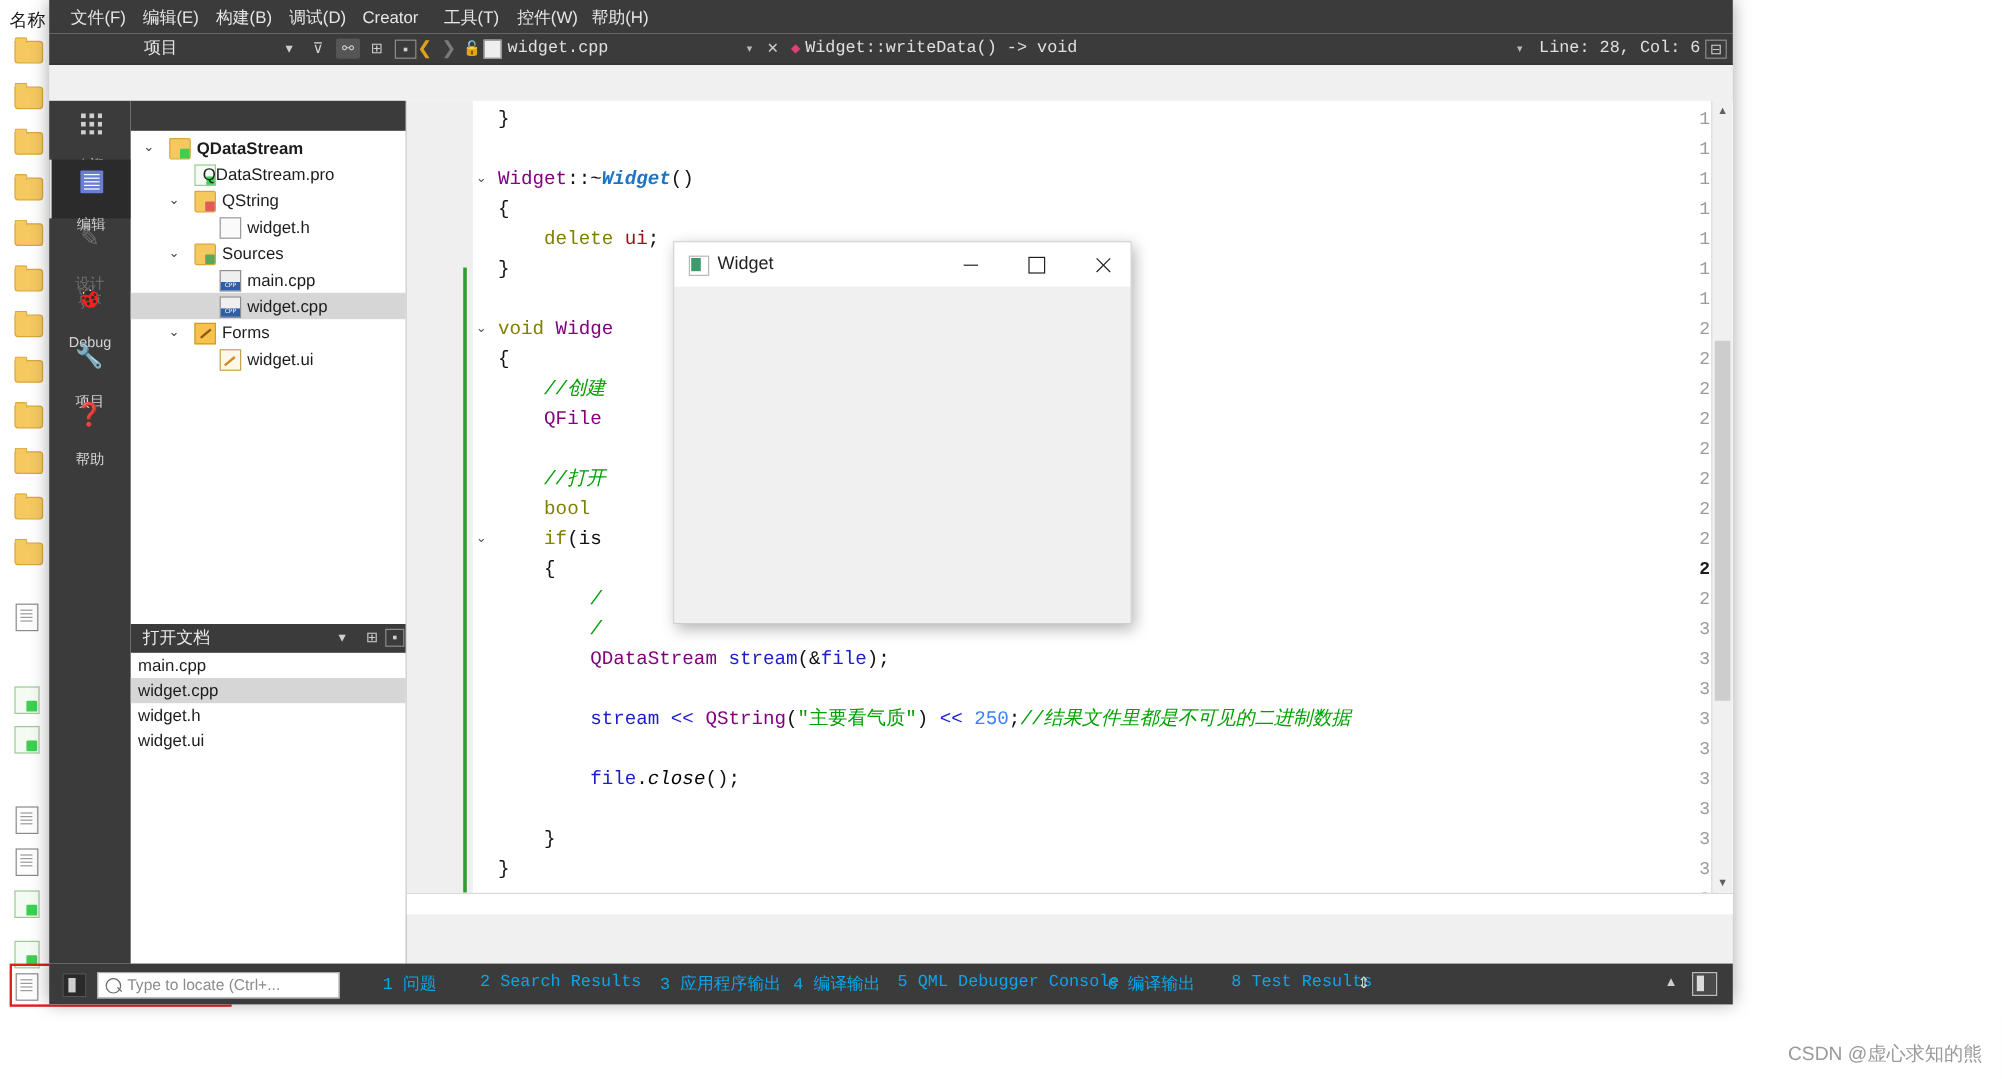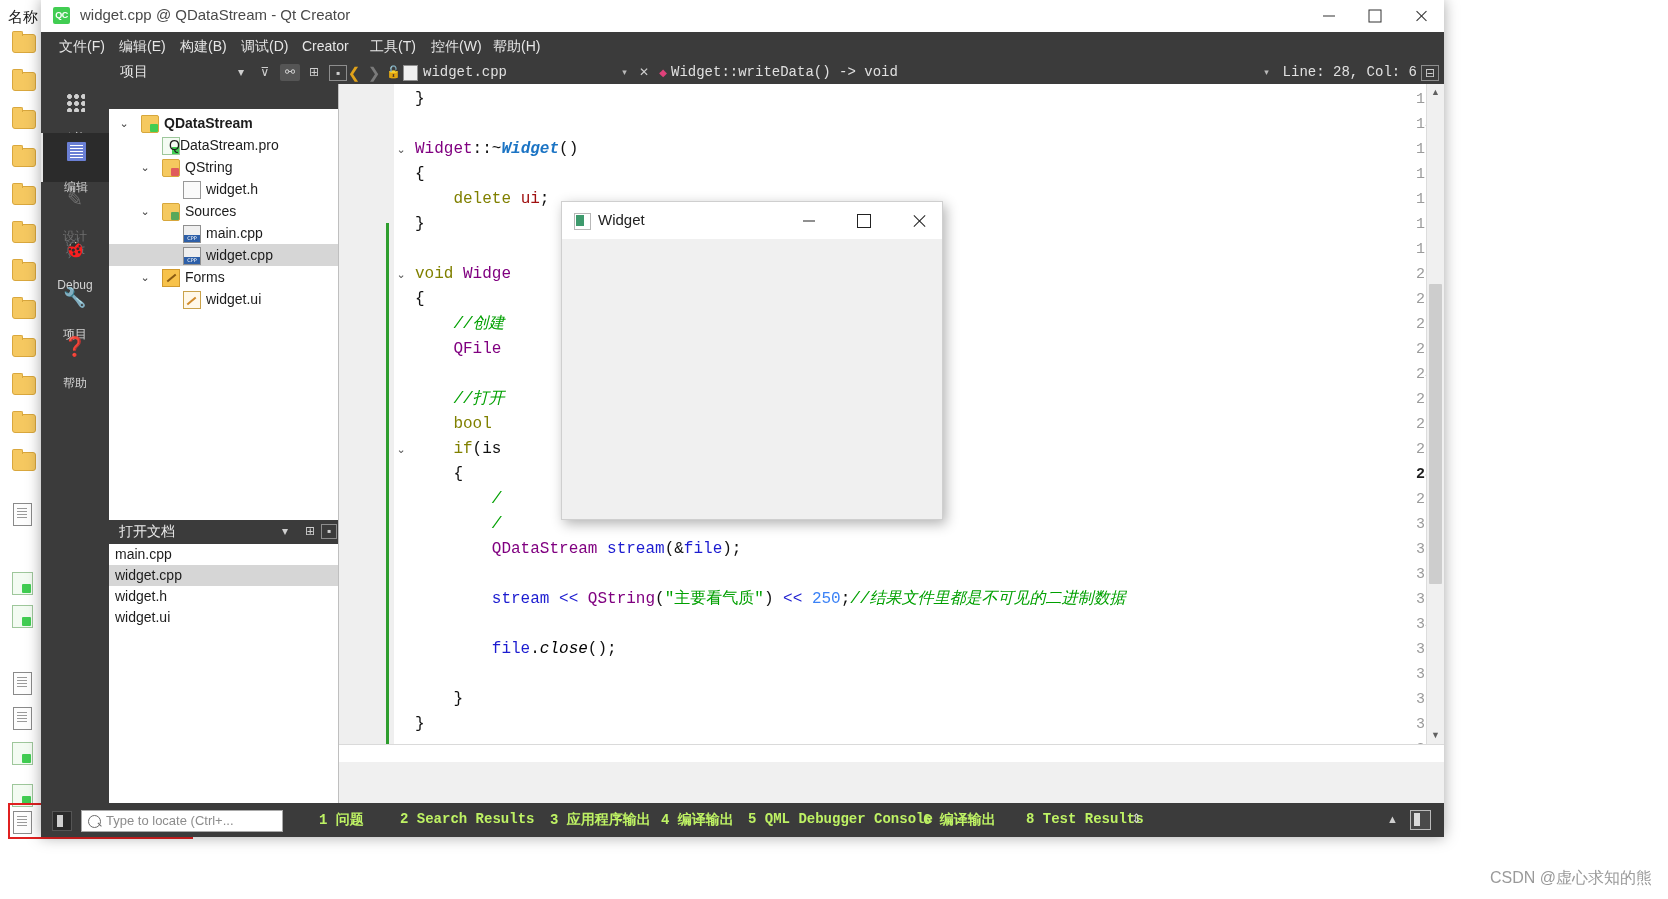--- a/index.html
+++ b/index.html
@@ -123,22 +123,22 @@
   #editbottom{position:absolute;left:298px;top:744px;right:0;height:17px;background:#ffffff;border-top:1px solid #dadada;}
 
   
   #statusbar{position:absolute;left:0;bottom:0;width:1403px;height:34px;background:#3b3b3b;}
   #sbtoggle{position:absolute;left:11px;top:8px;width:18px;height:18px;background:#2a2a2a;border:1px solid #555;}
   #sbtoggle:after{content:"";position:absolute;left:4px;top:3px;width:6px;height:12px;background:#cfcfcf;}
   #locator{position:absolute;left:40px;top:7px;width:200px;height:20px;background:#fff;border:1px solid #a9a9a9;}
   #locator-ph{position:absolute;left:24px;top:2px;font-size:13px;color:#8c8c8c;}
   #locator-icon{position:absolute;left:6px;top:4px;width:11px;height:11px;border:1.4px solid #6a6a6a;border-radius:50%;}
   #locator-icon:after{content:"";position:absolute;left:8px;top:8px;width:5px;height:1.4px;background:#6a6a6a;transform:rotate(45deg);}
-  .sb-item{position:absolute;top:8px;font-size:14px;color:#bef264;white-space:nowrap;cursor:default;
-           font-family:"Liberation Mono","DejaVu Sans Mono",monospace;font-weight:bold;}
+  .sb-item{position:absolute;top:8px;font-size:14px;color:#0ea5e9;white-space:nowrap;cursor:default;
+           font-family:"Liberation Mono","DejaVu Sans Mono",monospace;}
   .sb-item .cjk{font-family:"Liberation Sans","DejaVu Sans",sans-serif;}
   #sb-updown{position:absolute;top:8px;font-size:13px;color:#d5d5d5;}
   #sb-right1{position:absolute;right:46px;top:10px;font-size:11px;color:#cfcfcf;}
   #sb-right2{position:absolute;right:13px;top:7px;width:19px;height:18px;border:1px solid #bbb;background:#4a4a4a;}
   #sb-right2:after{content:"";position:absolute;left:3px;top:2px;width:6px;height:13px;background:#dcdcdc;}
 
   
   #widgetwin{position:absolute;left:520px;top:201px;width:380px;height:317px;background:#f0f0f0;
              border:1px solid #cfcfcf;box-shadow:3px 4px 12px rgba(0,0,0,.30);}
   #widgettitle{height:37px;background:#ffffff;position:relative;}
@@ -229,33 +229,20 @@
     <span class="c-date">2023/1/4 18:34</span>
     <span class="c-type">文本文档</span>
     <span class="c-size">1 KB</span>
   </div>
   <div id="redbox"></div>
   <div id="watermark">CSDN @虚心求知的熊</div>
 </div>
 
 <div id="qtwin">
 
-  <div id="titlebar">
-    <div id="qtlogo">QC</div>
-    <div id="wintitle">widget.cpp @ QDataStream - Qt Creator</div>
-    <div class="wbtn" id="wmin">
-        <span></span>
-      </div>
-    <div class="wbtn" id="wmax">
-        <span></span>
-      </div>
-    <div class="wbtn" id="wclose">
-        <span></span>
-      </div>
-  </div>
 
   <div id="menubar">
     <div class="menu-item" style="left:9px;">文件(F)</div>
     <div class="menu-item" style="left:69px;">编辑(E)</div>
     <div class="menu-item" style="left:130px;">构建(B)</div>
     <div class="menu-item" style="left:191px;">调试(D)</div>
     <div class="menu-item" style="left:252px;">Creator</div>
     <div class="menu-item" style="left:320px;">工具(T)</div>
     <div class="menu-item" style="left:381px;">控件(W)</div>
     <div class="menu-item" style="left:443px;">帮助(H)</div>

